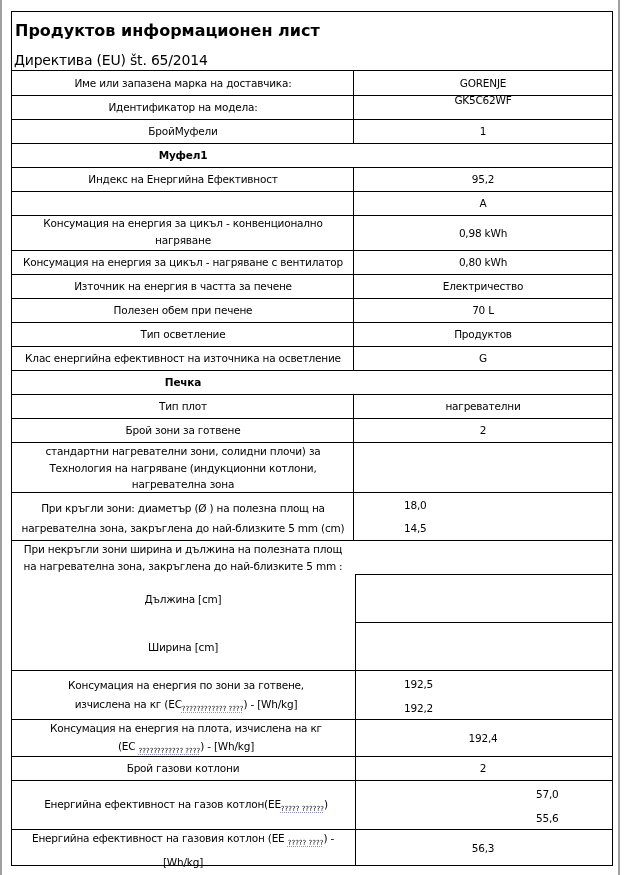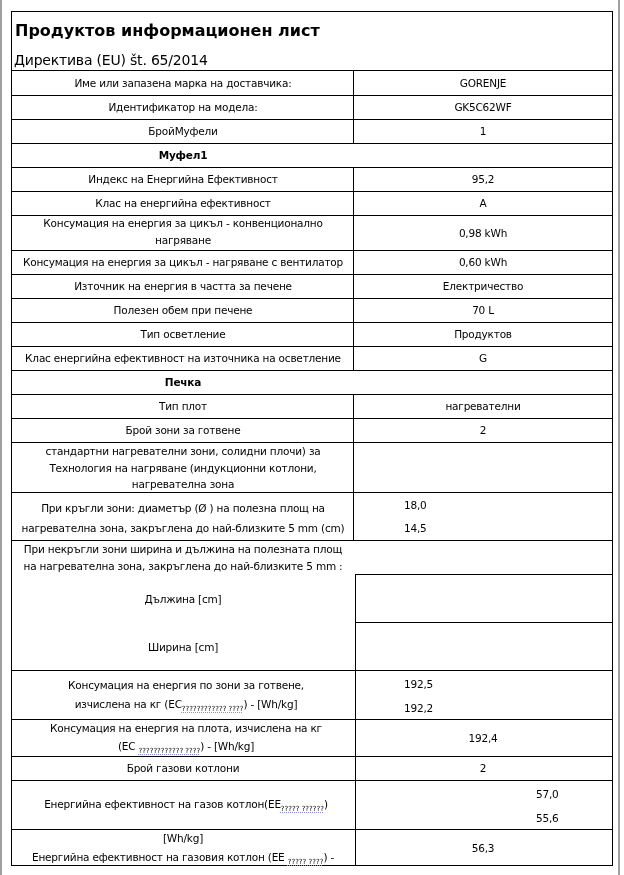--- a/index.html
+++ b/index.html
@@ -63,36 +63,35 @@
 
   <div class="vline" style="left:341px;top:58px;height:73px"></div>
   <div class="vline" style="left:341px;top:155px;height:203px"></div>
   <div class="vline" style="left:341px;top:382px;height:146px"></div>
   <div class="vline" style="left:343px;top:562px;height:96px"></div>
   <div class="vline" style="left:343px;top:658px;height:196px"></div>
 
   <div class="cell lbl" style="top:61px">Име или запазена марка на доставчика:</div>
   <div class="cell val" style="top:61px">GORENJE</div>
   <div class="cell lbl" style="top:85px">Идентификатор на модела:</div>
-  <div class="cell val" style="top:85px">GK5C62WF</div>
+  <div class="cell val" style="top:78px">GK5C62WF</div>
   <div class="cell lbl" style="top:109px">БройМуфели</div>
   <div class="cell val" style="top:109px">1</div>
 
   <div class="cell lbl bold" style="top:133px">Муфел1</div>
   <div class="cell lbl" style="top:157px">Индекс на Енергийна Ефективност</div>
   <div class="cell val" style="top:157px">95,2</div>
-  <div class="cell lbl" style="top:181px">Клас на енергийна ефективност</div>
   <div class="cell val" style="top:181px">A</div>
   <div class="cell lbl" style="top:203px;line-height:17px">
     <div>Консумация на енергия за цикъл - конвенционално</div>
     <div>нагряване</div>
   </div>
   <div class="cell val" style="top:211px">0,98 kWh</div>
   <div class="cell lbl" style="top:240px">Консумация на енергия за цикъл - нагряване с вентилатор</div>
-  <div class="cell val" style="top:240px">0,60 kWh</div>
+  <div class="cell val" style="top:240px">0,80 kWh</div>
   <div class="cell lbl" style="top:264px">Източник на енергия в частта за печене</div>
   <div class="cell val" style="top:264px">Електричество</div>
   <div class="cell lbl" style="top:288px">Полезен обем при печене</div>
   <div class="cell val" style="top:288px">70 L</div>
   <div class="cell lbl" style="top:312px">Тип осветление</div>
   <div class="cell val" style="top:312px">Продуктов</div>
   <div class="cell lbl" style="top:336px">Клас енергийна ефективност на източника на осветление</div>
   <div class="cell val" style="top:336px">G</div>
 
   <div class="cell lbl bold" style="top:360px">Печка</div>
@@ -144,17 +143,17 @@
   <div class="cell lbl" style="top:746px">Брой газови котлони</div>
   <div class="cell val" style="top:746px">2</div>
 
   <div class="cell lbl" style="left:5px;top:782px"><span>Енергийна ефективност на газов котлон(EE</span><span class="sub">????? ??????</span><span>)</span></div>
   <div class="cell" style="left:524px;top:770px;line-height:24px">
     <div>57,0</div>
     <div>55,6</div>
   </div>
 
   <div class="cell lbl" style="left:2px;top:817px;line-height:19px">
+    <div><span>Енергийна ефективност на газовия котлон  (EE </span><span class="sub">????? ????</span><span>) -</span></div>
     <div>[Wh/kg]</div>
-    <div><span>Енергийна ефективност на газовия котлон  (EE </span><span class="sub">????? ????</span><span>) -</span></div>
   </div>
   <div class="cell val" style="top:826px">56,3</div>
 </div>
 
 </body></html>

